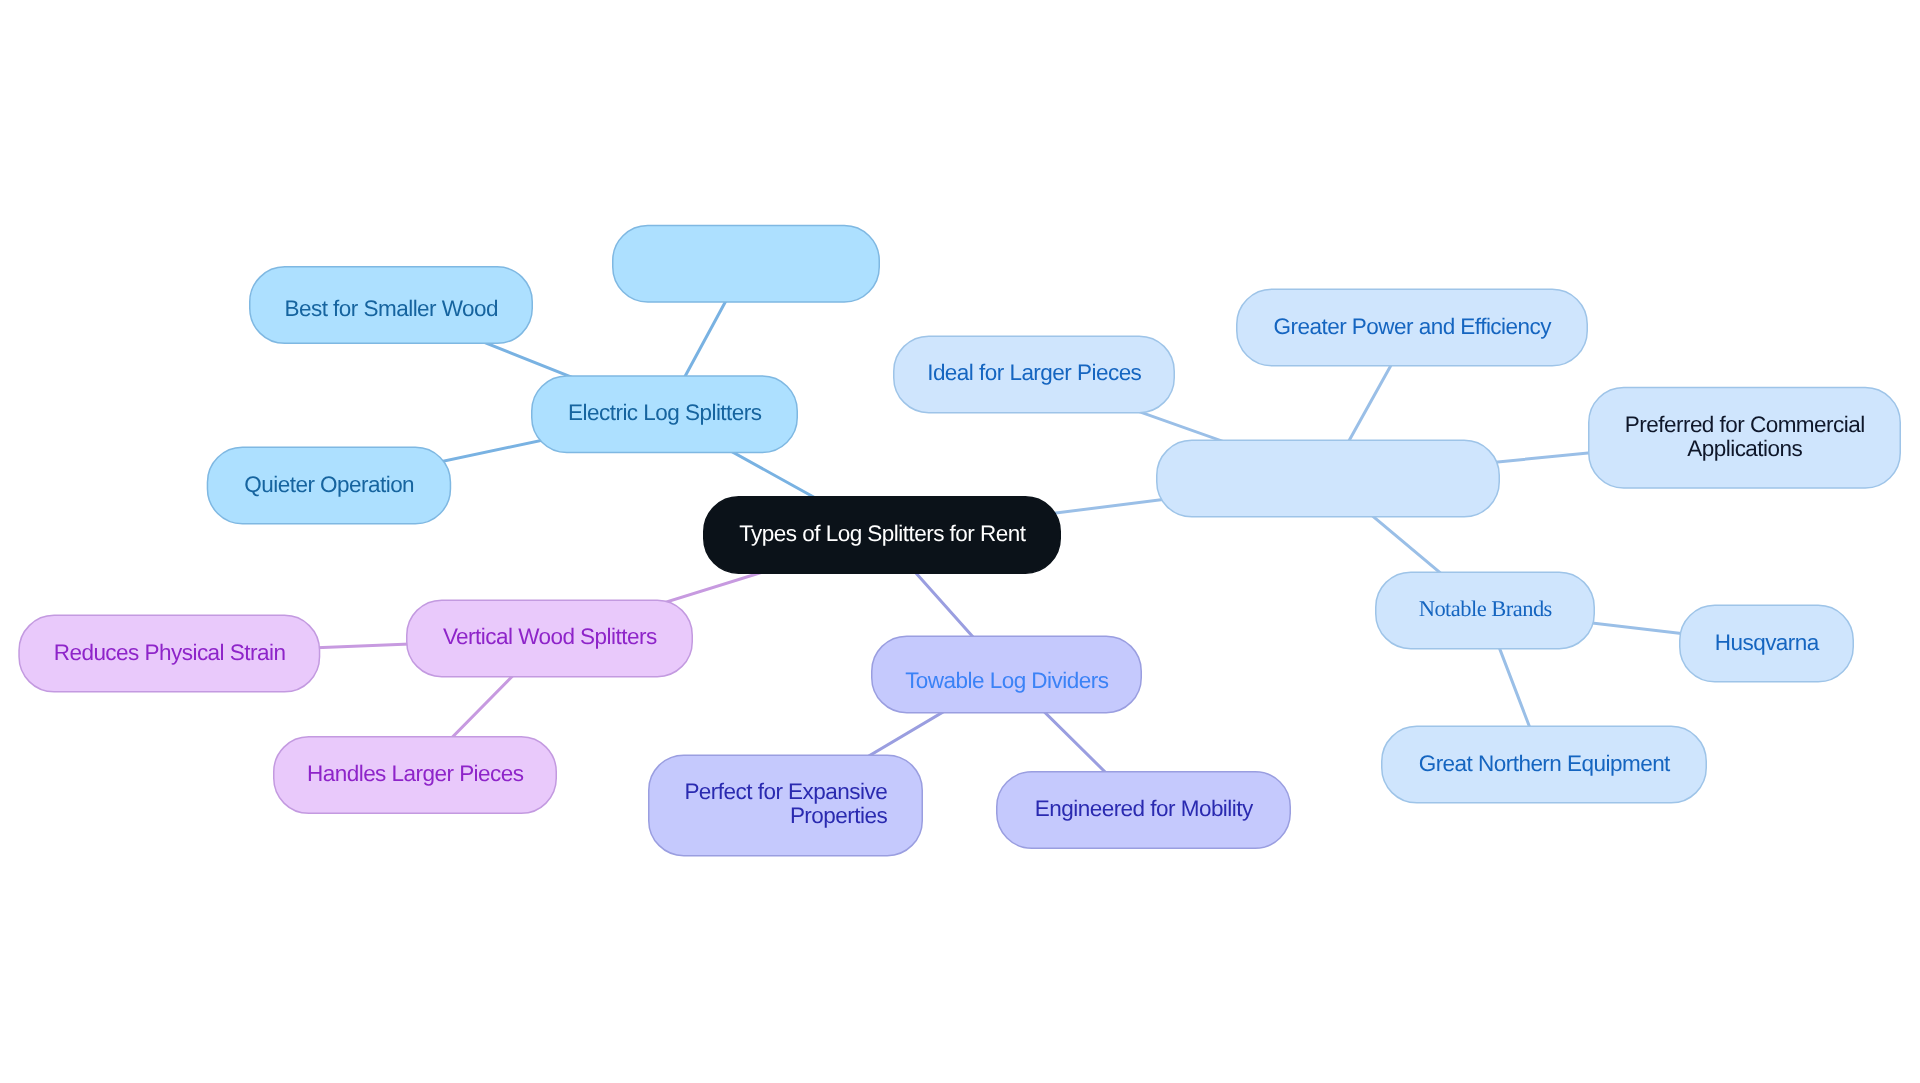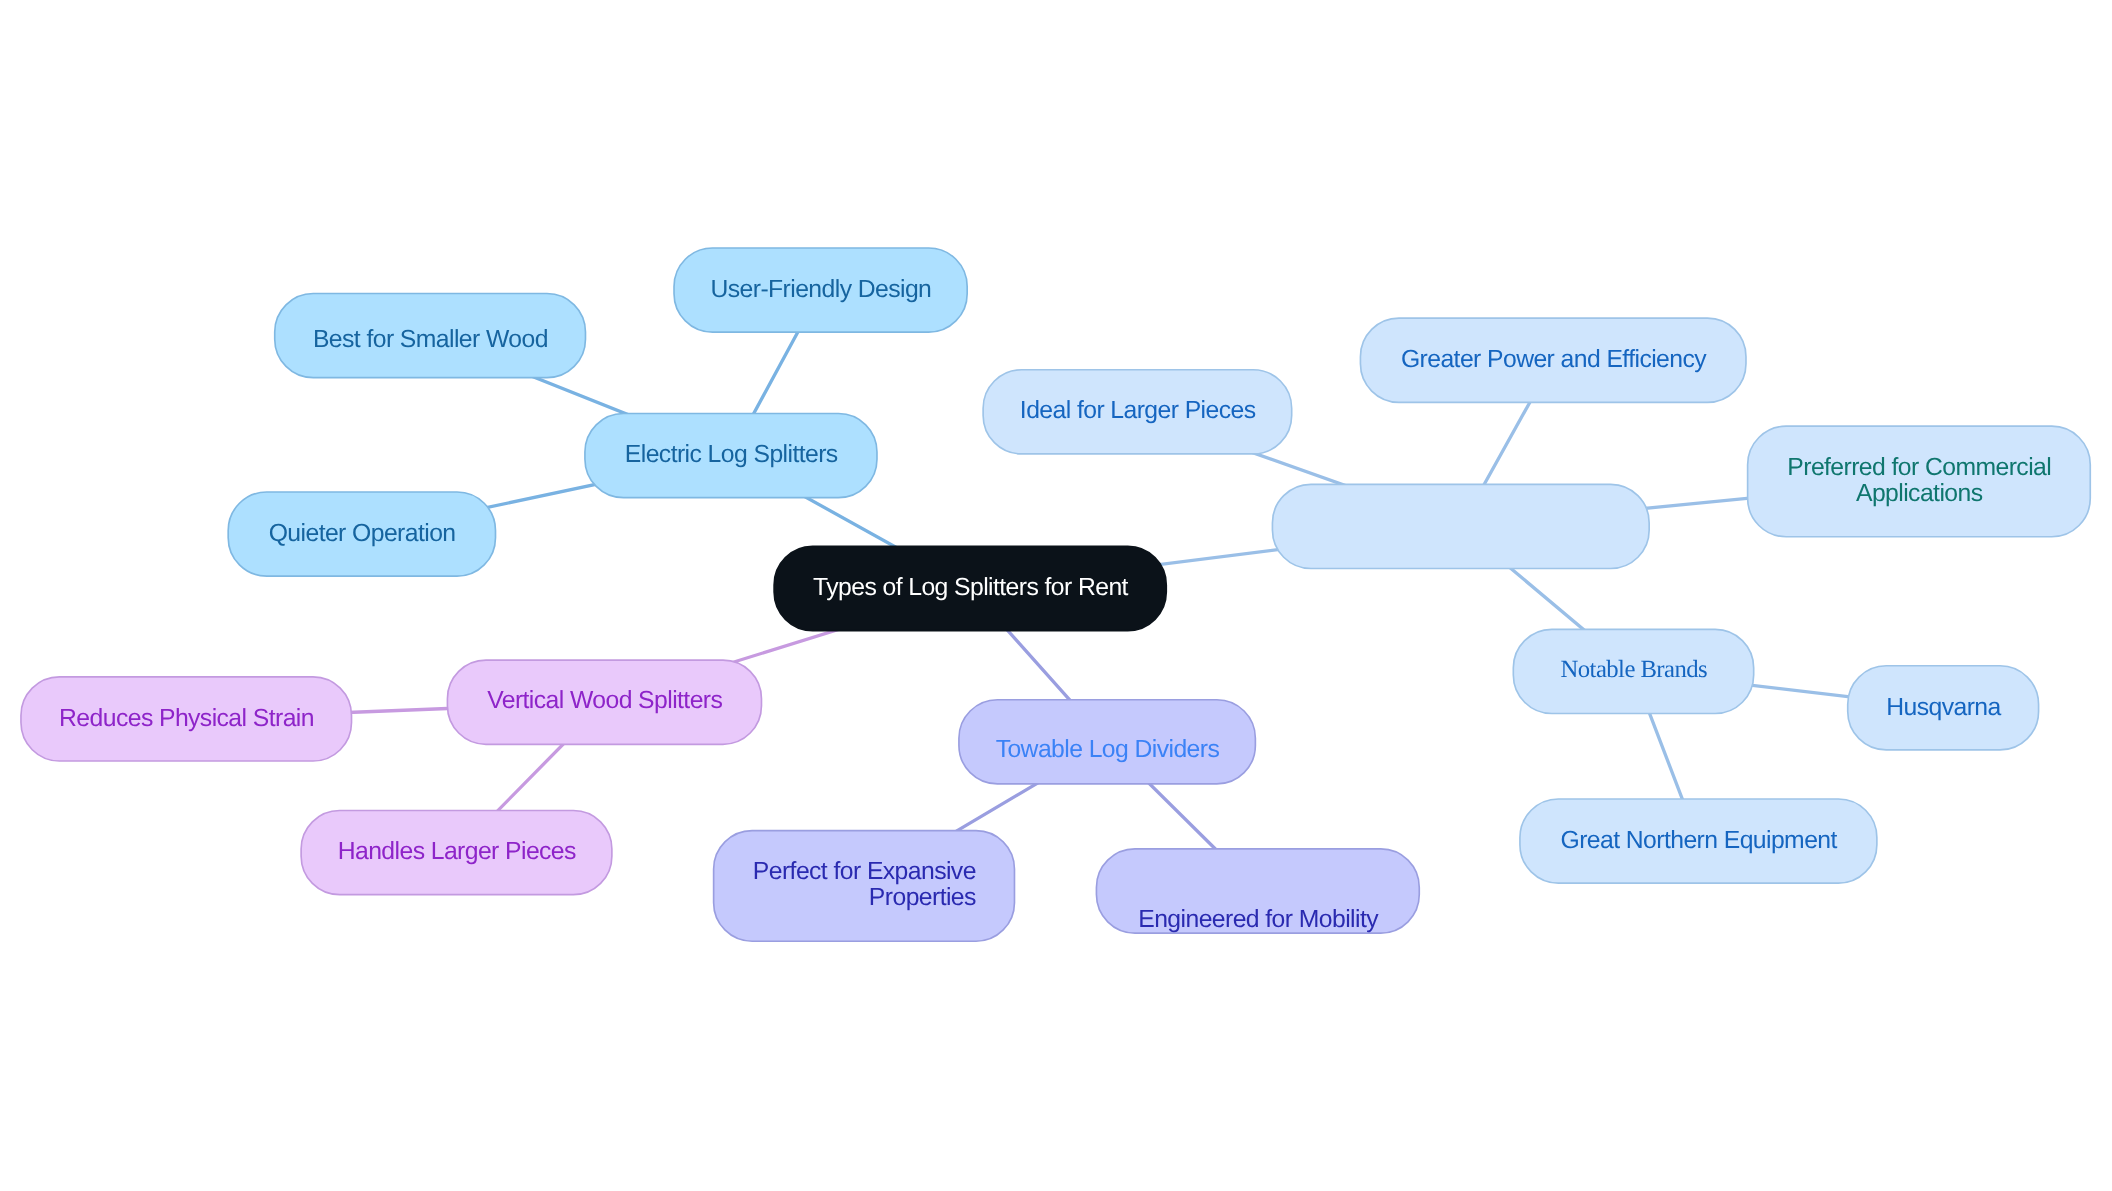--- a/index.html
+++ b/index.html
@@ -73,33 +73,30 @@
   <div id="node-layer">
     <div class="node" style="left: 703px; top: 496px; width: 358px; height: 78px; color: rgb(255, 255, 255);">
       <span class="node-label">Types of Log Splitters for Rent</span>
     </div>
     <div class="node" style="left: 531px; top: 375.2px; width: 267px; height: 78px; color: rgb(22, 100, 159);">
       <span class="node-label">Electric Log Splitters</span>
     </div>
     <div class="node" style="left: 249px; top: 266.1px; width: 284px; height: 88px; color: rgb(22, 100, 159);">
       <span class="node-label">Best for Smaller Wood</span>
     </div>
-    <div class="node" style="left: 612px; top: 224.7px; width: 268px; height: 78px; color: rgb(22, 100, 159);">
-      <span class="node-label">User-Friendly Design</span>
-    </div>
     <div class="node" style="left: 206.7px; top: 446.5px; width: 244.5px; height: 78px; color: rgb(22, 100, 159);">
       <span class="node-label">Quieter Operation</span>
     </div>
     <div class="node" style="left: 893px; top: 335.4px; width: 282px; height: 78px; color: rgb(21, 101, 192);">
       <span class="node-label">Ideal for Larger Pieces</span>
     </div>
     <div class="node" style="left: 1236px; top: 288.5px; width: 352px; height: 78px; color: rgb(21, 101, 192);">
       <span class="node-label">Greater Power and Efficiency</span>
     </div>
-    <div class="node" style="left: 1588px; top: 386.7px; width: 313px; height: 102px; color: #0f766e;">
+    <div class="node" style="left: 1588px; top: 386.7px; width: 313px; height: 102px; color: #0f172a;">
       <span class="node-label">Preferred for Commercial
 Applications</span>
     </div>
     <div class="node" style="left: 1375px; top: 571.4px; width: 220px; height: 78px; color: rgb(21, 101, 192); font-family: Liberation Serif, serif;">
       <span class="node-label">Notable Brands</span>
     </div>
     <div class="node" style="left: 1679px; top: 604.5px; width: 175px; height: 78px; color: rgb(21, 101, 192);">
       <span class="node-label">Husqvarna</span>
     </div>
     <div class="node" style="left: 1381px; top: 725.6px; width: 326px; height: 78px; color: rgb(21, 101, 192);">
@@ -114,17 +111,17 @@
     <div class="node" style="left: 273px; top: 736.1px; width: 284px; height: 78px; color: rgb(142, 36, 201);">
       <span class="node-label">Handles Larger Pieces</span>
     </div>
     <div class="node" style="left: 871px; top: 635.4px; width: 271px; height: 94px; color: #3b82f6;">
       <span class="node-label">Towable Log Dividers</span>
     </div>
     <div class="node" style="left: 648px; top: 754.4px; width: 275px; height: 102px; color: rgb(42, 42, 176); text-align: right;">
       <span class="node-label">Perfect for Expansive
 Properties</span>
     </div>
-    <div class="node" style="left: 996px; top: 771px; width: 295px; height: 78px; color: rgb(42, 42, 176); align-items: flex-end;">
+    <div class="node" style="left: 996px; top: 771px; width: 295px; height: 78px; color: rgb(42, 42, 176);">
       <span class="node-label">Engineered for Mobility</span>
     </div>
   </div>
 </div>
 
 </body></html>

